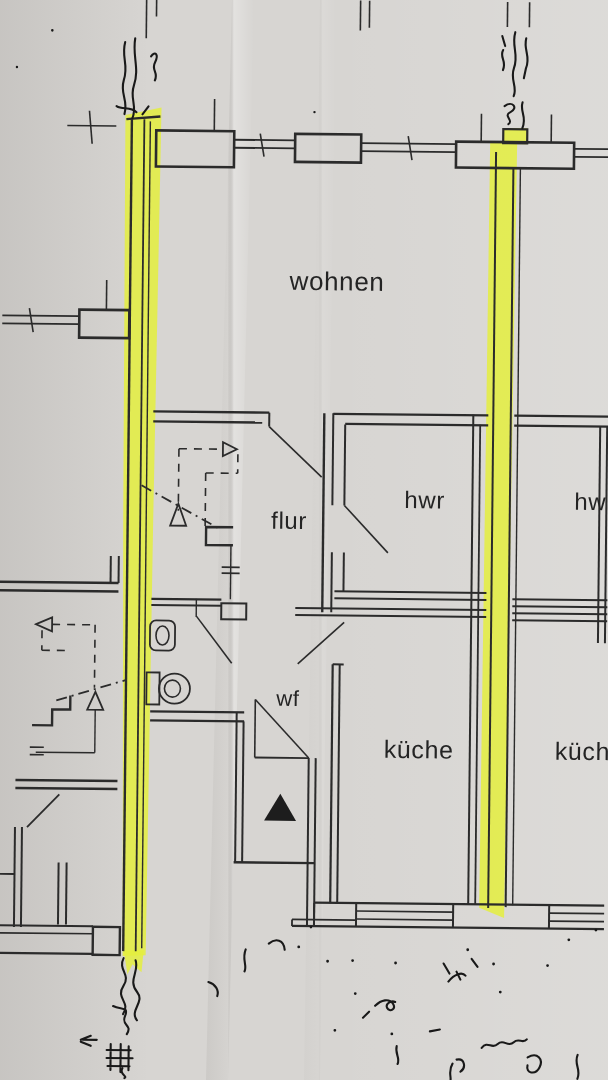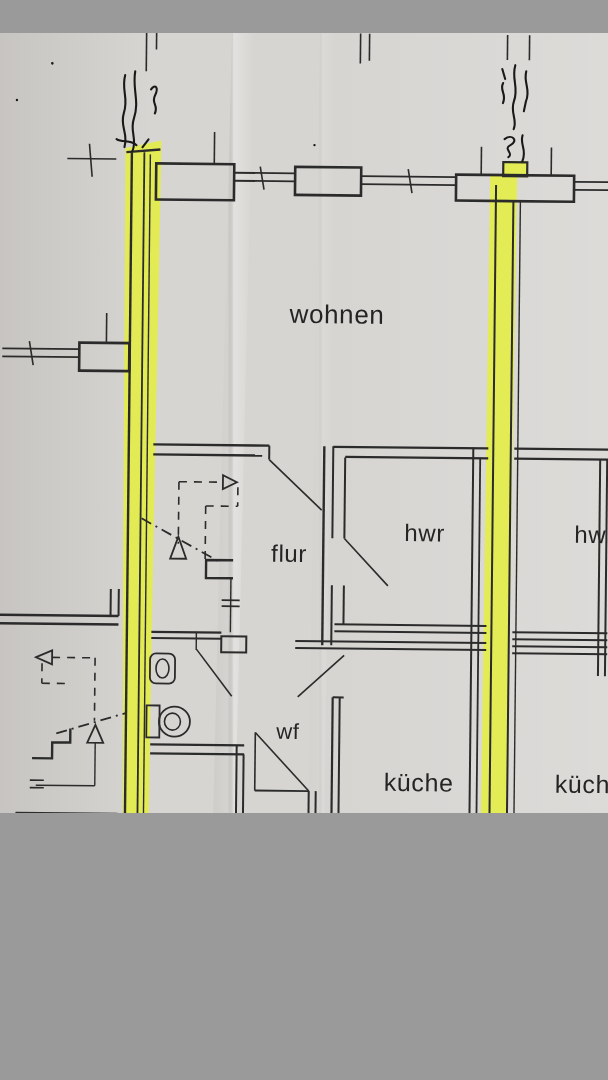--- a/index.html
+++ b/index.html
@@ -1,16 +1,16 @@
 <!DOCTYPE html>
 <html style="--paper: #d7d5d2; --ink: #2b2b2b; --pen: #191919; --hl: #e4ee3e;"><head>
 <meta charset="utf-8">
 <style>
   html,body{margin:0;padding:0;background:#9a9a9a;}
-  #stage{position:relative;width:608px;height:780px;overflow:hidden;background:var(--paper,#d7d5d2);margin-top:33px;}
+  #stage{position:relative;width:608px;height:1080px;overflow:hidden;background:var(--paper,#d7d5d2);}
   svg{display:block}
   .paper{fill:var(--paper,#d7d5d2)}
   .ink{stroke:var(--ink,#2b2b2b);fill:none;stroke-linecap:butt}
   .w26{stroke-width:2.6}.w24{stroke-width:2.4}.w22{stroke-width:2.2}.w2{stroke-width:2}
   .w18{stroke-width:1.8}.w16{stroke-width:1.6}.w14{stroke-width:1.4}
   .dash{stroke-dasharray:8 7}
   .dashdot{stroke-dasharray:11 5 2 5}
   .pen{stroke:var(--pen,#1a1a1a);fill:none;stroke-width:2.1;stroke-linecap:round;stroke-linejoin:round}
   .dot{fill:var(--pen,#1a1a1a);stroke:none}
   .hl{fill:var(--hl,#e3ee3e);stroke:none;opacity:.85}

